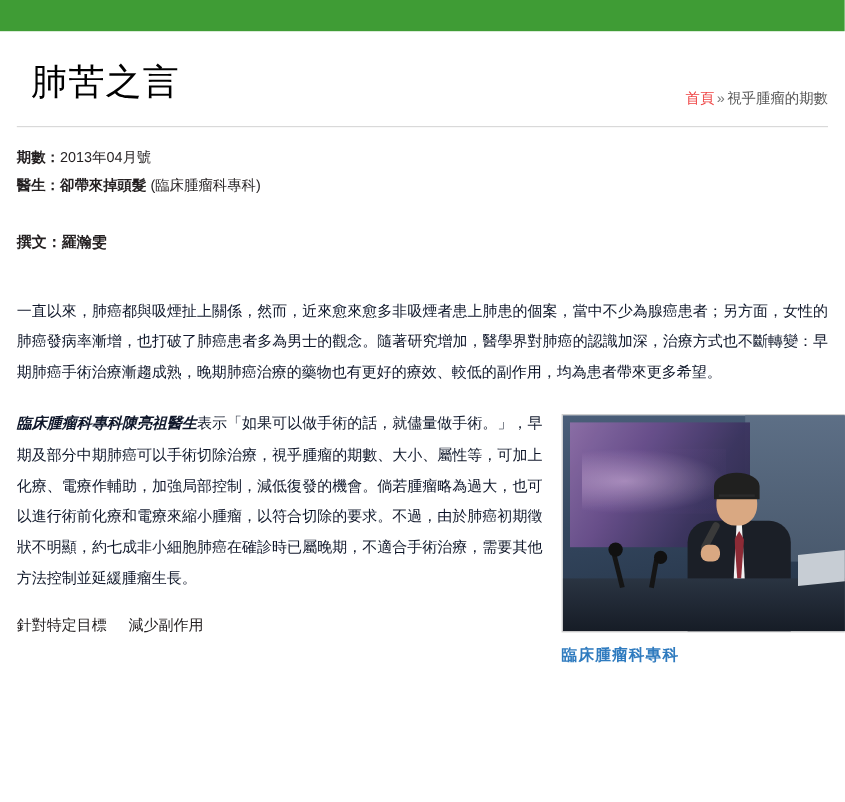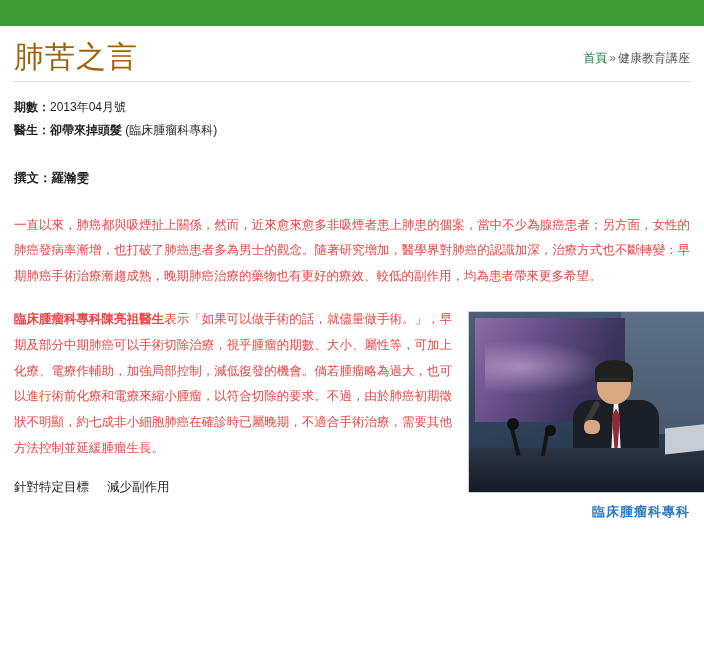--- a/index.html
+++ b/index.html
@@ -29,32 +29,32 @@
     align-items: flex-end;
     justify-content: space-between;
     padding-top: 14px;
     padding-bottom: 6px;
   }
   .page-title {
     font-family: "Liberation Serif", serif;
     font-size: 30px;
     font-weight: normal;
     letter-spacing: 1px;
-    color: #a16207;
+    color: #000000;
     line-height: 1.1;
-    margin: 0;
+    margin: 12px;
   }
   .breadcrumb {
     font-size: 12px;
     color: #555555;
     padding-bottom: 6px;
     white-space: nowrap;
   }
   .breadcrumb a {
-    color: #15803d;
+    color: #ef4444;
     text-decoration: none;
     font-family: Liberation Serif, serif;
   }
   .breadcrumb .sep {
     color: #777777;
     margin: 0 2px;
   }
   .rule {
     border: none;
     border-top: 1px solid #d9d9d9;
@@ -68,35 +68,35 @@
   .meta-label {
     font-weight: bold;
     color: #231f20;
   }
   .meta-value { color: #231f20; }
   .meta-note { color: #231f20; margin-top: 20px; }
   .byline {
     font-size: 12.5px;
     font-weight: bold;
     margin-top: 28px;
-    margin-bottom: 26px;
+    margin-bottom: 36px;
   }
   .body-text {
     font-size: 12.5px;
     line-height: 2.05;
     text-align: justify;
-    color: #ef4444;
+    color: #0f172a;
     margin: 0 0 18px 0;
   }
-  .lead-strong { font-weight: bold; }
+  .lead-strong { font-weight: bold; font-style: italic; }
   .figure {
     float: right;
     width: 222px;
     margin: 4px 0 8px 16px;
-    text-align: right;
+    text-align: left;
   }
   .figure-photo {
     width: 262px;
     height: 182px;
     border: 1px solid #cfcfcf;
     position: relative;
     overflow: hidden;
     background: linear-gradient(170deg, #4b5f7a 0%, #33465e 42%, #222f41 100%);
   }
   .photo-screen {
@@ -234,21 +234,21 @@
 </head>
 <body>
 
 <div class="top-bar"></div>
 
 <div class="page">
 
   <div class="header-row">
     <h1 class="page-title">肺苦之言</h1>
     <div class="breadcrumb">
-      <a href="#">首頁</a><span class="sep">»</span><span>健康教育講座</span>
+      <a href="#">首頁</a><span class="sep">»</span><span>視乎腫瘤的期數</span>
     </div>
   </div>
 
   <hr class="rule">
 
   <div class="meta">
     <div>
       <span class="meta-label">期數：</span><span class="meta-value">2013年04月號</span>
     </div>
     <div>

